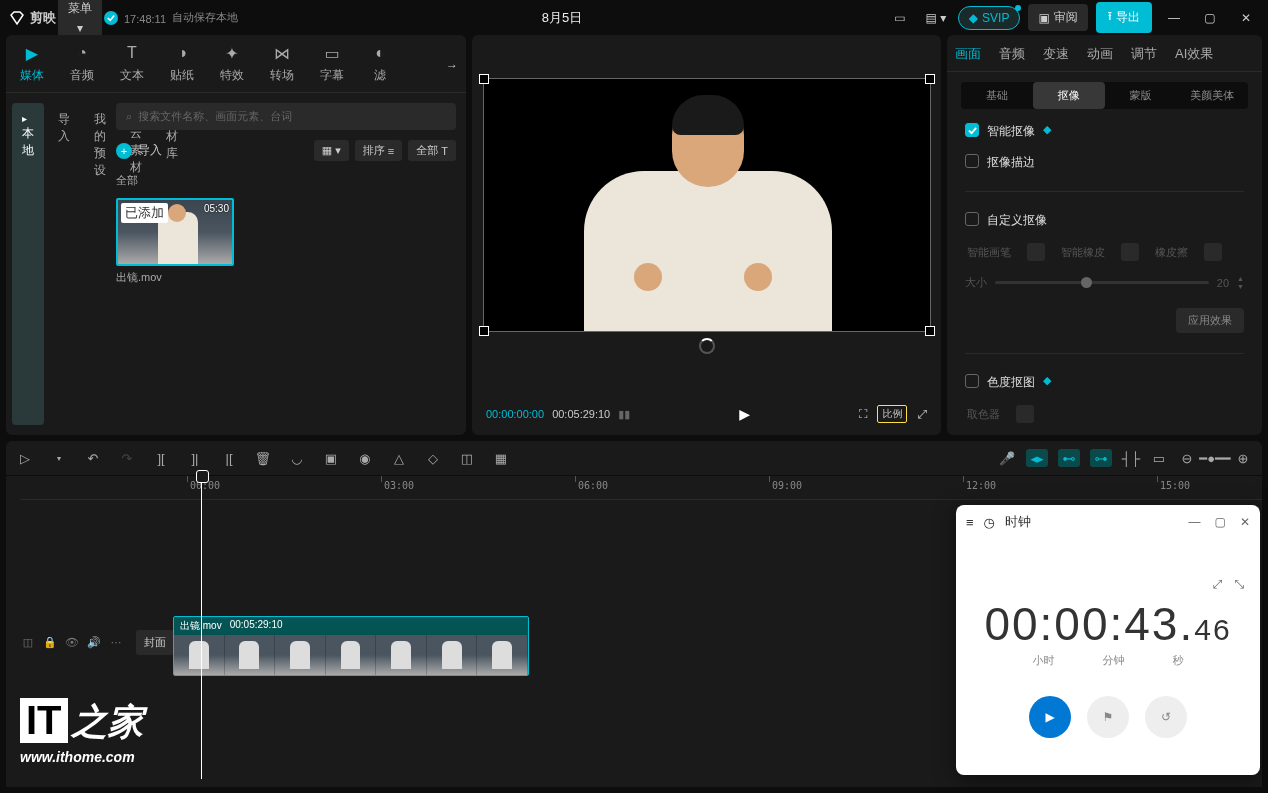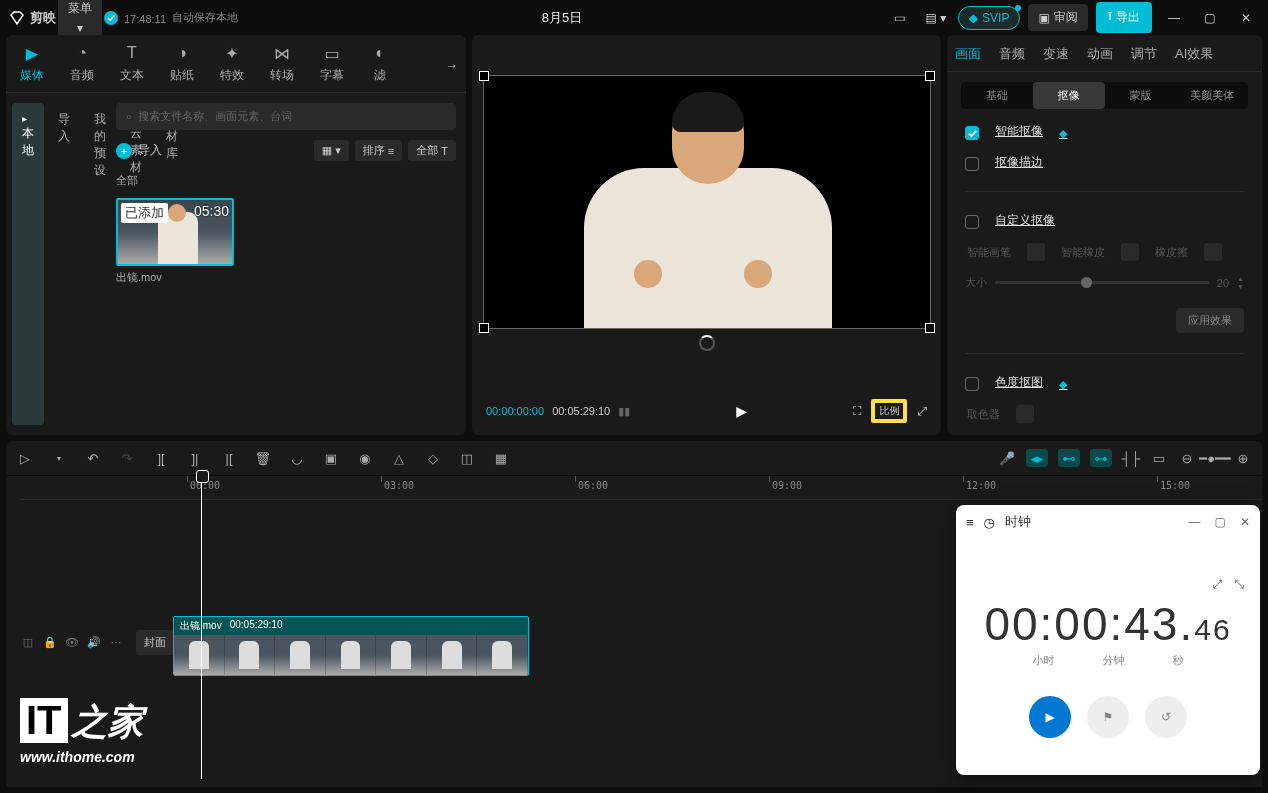--- a/index.html
+++ b/index.html
@@ -41,53 +41,53 @@
 .import-btn { display: flex; align-items: center; gap: 6px; font-size: 12px; }
 .plus-circle { width: 16px; height: 16px; background: #00bcd4; border-radius: 50%; display: flex; align-items: center; justify-content: center; color: #fff; font-size: 11px; }
 .view-controls { display: flex; gap: 6px; }
 .vc-btn { background: #2a2a2a; padding: 3px 8px; border-radius: 3px; font-size: 11px; display: flex; align-items: center; gap: 3px; }
 .all-label { margin-top: 12px; font-size: 11px; color: #aaa; }
 .thumb { margin-top: 10px; width: 118px; }
 .thumb-img { width: 118px; height: 68px; background: linear-gradient(#3a454f 0%, #4a5560 50%, #aaa 100%); border: 2px solid #00bcd4; border-radius: 2px; position: relative; overflow:hidden; }
 .thumb-person { position:absolute; left:40px; top:12px; width:40px; height:56px; background:#ece5da; border-radius:10px 10px 0 0; }
 .thumb-head { position:absolute; left:50px; top:4px; width:18px; height:18px; background:#d9a77a; border-radius:50%; }
 .added-badge { position: absolute; top: 3px; left: 3px; background: #fff; color: #333; font-size: 13px; padding: 1px 4px; border-radius: 2px; }
-.dur-badge { position: absolute; top: 3px; right: 3px; color: #fff; font-size: 14px; text-shadow: 0 0 2px #000; }
+.dur-badge { position: absolute; top: 3px; right: 3px; color: #fff; font-size: 10px; text-shadow: 0 0 2px #000; }
 .thumb-name { font-size: 11px; color: #aaa; margin-top: 4px; }
 
 
 .center-panel { flex: 1; background: #1a1a1a; border-radius: 6px; display: flex; flex-direction: column; }
 .player-header { display: flex; justify-content: space-between; padding: 10px 14px; color: #ccc; font-size: 13px; }
 .hamburger { display:flex; flex-direction:column; gap:2px; }
 .hamburger span { width:14px; height:2px; background:#888; }
 .player-view { flex: 1; display: flex; align-items: center; justify-content: center; padding: 0 6px; }
 .canvas { width: 448px; height: 254px; background: #000; border: 1px solid #666; position: relative; }
 .chandle { position:absolute; width:10px; height:10px; border:1px solid #fff; background:#000; }
 .ch-tl{left:-5px;top:-5px} .ch-tr{right:-5px;top:-5px} .ch-bl{left:-5px;bottom:-5px} .ch-br{right:-5px;bottom:-5px}
 .person-body { position:absolute; left:100px; bottom:0; width:248px; height:160px; background:#ece5da; border-radius:60px 60px 0 0; }
 .person-head { position:absolute; left:188px; top:20px; width:72px; height:88px; background:#d9a77a; border-radius:36px; }
 .person-hair { position:absolute; left:188px; top:16px; width:72px; height:40px; background:#1a1a1a; border-radius:36px 36px 10px 10px; }
 .hand { position:absolute; bottom:40px; width:28px; height:28px; background:#d9a77a; border-radius:50%; }
 .hand-l { left:150px; } .hand-r { left:260px; }
 .loader { width:16px; height:16px; border:2px solid #555; border-top-color:#fff; border-radius:50%; margin:6px auto 0; }
 .player-controls { display: flex; align-items: center; justify-content: space-between; padding: 8px 14px 12px; }
 .pc-left { display: flex; gap: 8px; align-items: center; font-size: 11px; font-family: monospace; }
 .pc-right { display: flex; gap: 10px; align-items: center; }
-.ratio-btn { border:4px solid #fde047; padding:1px 4px; font-size:10px; border-radius:2px; }
+.ratio-btn { border:1px solid #fde047; padding:1px 4px; font-size:10px; border-radius:2px; }
 
 
 .right-panel { width: 315px; background: #1a1a1a; border-radius: 6px; display: flex; flex-direction: column; overflow:hidden; }
 .rp-tabs { display: flex; padding: 10px 8px 8px; gap: 18px; font-size: 13px; border-bottom:1px solid #2a2a2a; }
 .rp-tab { color: #aaa; }
 .rp-tab.active { color: #00bcd4; }
 .rp-subtabs { display: flex; margin: 10px 14px; background: #0d0d0d; border-radius: 4px; }
 .rp-subtab { flex: 1; text-align: center; padding: 6px; font-size: 11px; color: #888; }
 .rp-subtab.active { background: #383838; color: #fff; border-radius: 4px; }
 .rp-body { padding: 4px 18px; display: flex; flex-direction: column; gap: 14px; }
-.rp-row { display: flex; align-items: flex-end; gap: 16px; font-size: 12px; color: #ddd; text-decoration: underline; }
+.rp-row { display: flex; align-items: flex-start; gap: 8px; font-size: 12px; color: #ddd; }
 .cb { width: 14px; height: 14px; border: 1px solid #666; border-radius: 3px; display: flex; align-items: center; justify-content: center; flex-shrink:0; }
 .cb.checked { background: #00bcd4; border-color: #00bcd4; }
 .diamond-icon { color:#00bcd4; font-size:11px; }
 .rp-controls-row { display:flex; gap:16px; color:#555; font-size:11px; align-items:center; margin-left:2px; }
 .mini-box { width:18px; height:18px; background:#2a2a2a; border-radius:3px; }
 .slider-row { display:flex; align-items:center; gap:8px; color:#555; font-size:11px; }
 .slider-track { flex:1; height:3px; background:#333; border-radius:2px; position:relative; }
 .slider-thumb { position:absolute; left:40%; top:-4px; width:11px; height:11px; background:#666; border-radius:50%; }
 .apply-btn { background:#2a2a2a; color:#888; padding:5px 12px; border-radius:4px; font-size:11px; align-self:flex-end; margin-top:4px; }
 .rp-divider { height:1px; background:#2a2a2a; margin:6px 0; }

